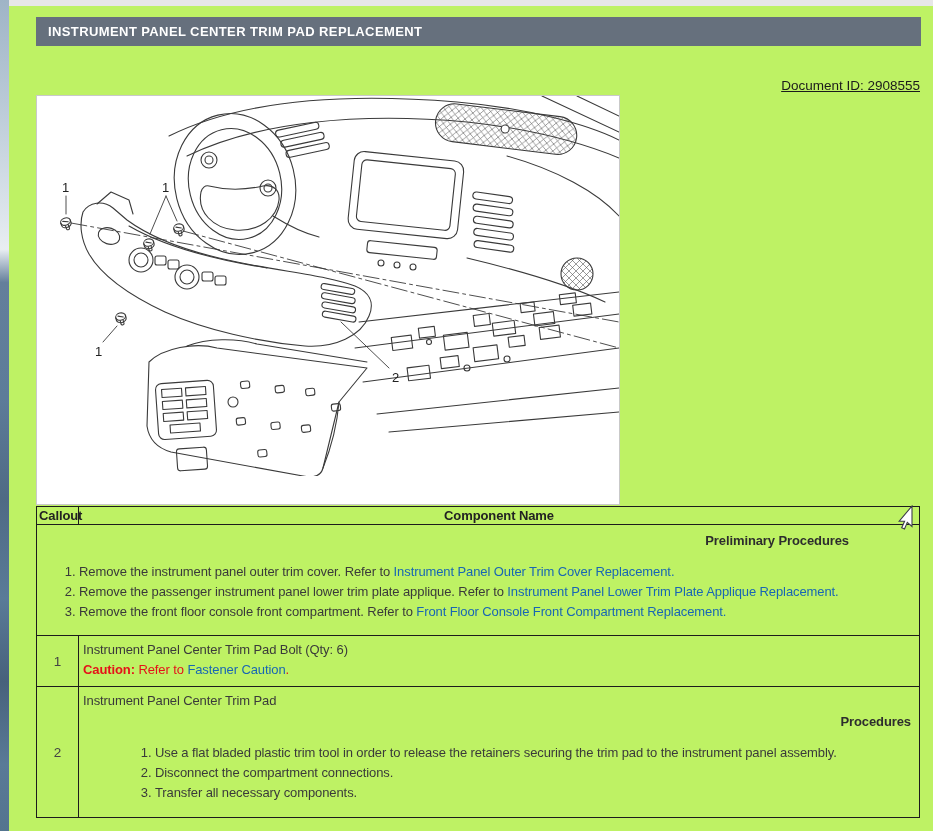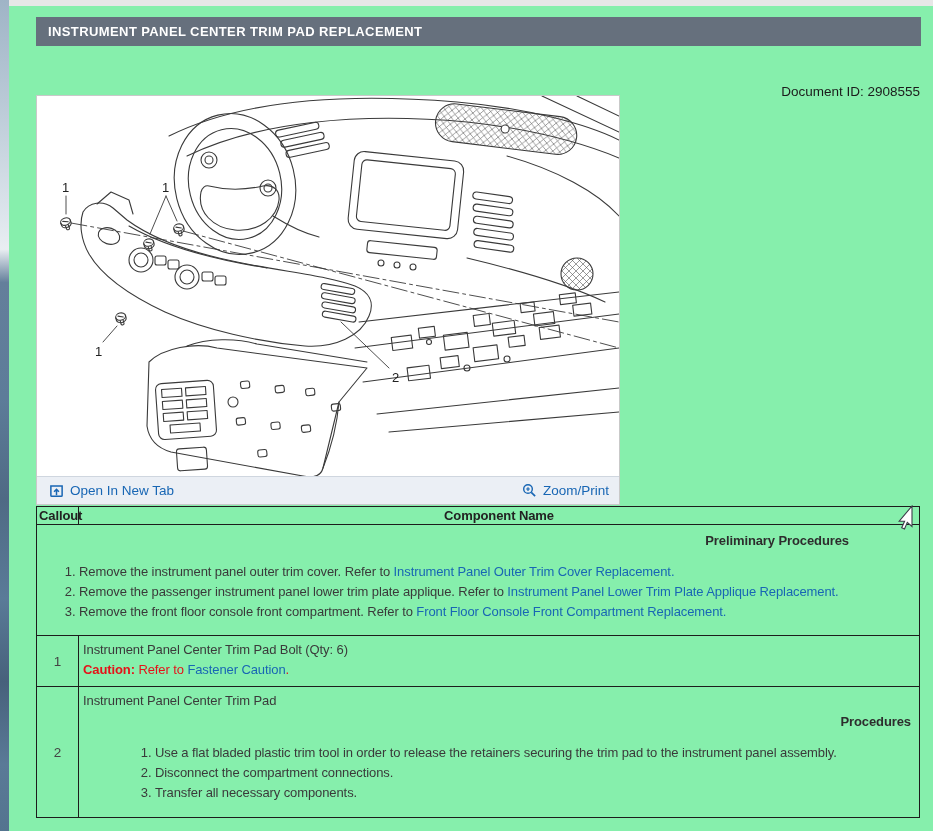--- a/index.html
+++ b/index.html
@@ -1,27 +1,27 @@
 <!DOCTYPE html>
 <html><head>
 <meta charset="utf-8">
 <style>
   html,body{margin:0;padding:0;background:#fff;}
-  .stage{position:relative;width:933px;height:831px;background:#86efac;overflow:hidden;
+  .stage{position:relative;width:933px;height:831px;background:#bef264;overflow:hidden;
          font-family:"Liberation Sans",sans-serif;color:#333;}
   
   .left-strip{position:absolute;left:0;top:0;width:9px;height:831px;
     background:linear-gradient(180deg,#9fb4c6 0%,#b9c9d6 12%,#dde5ec 26%,#e9eef2 30%,
       #647f9b 34%,#5d7c99 48%,#4f6a84 60%,#5a7b98 72%,#47617b 82%,#5a7a97 92%,#54748f 100%);}
   .top-strip{position:absolute;left:9px;top:0;width:924px;height:6px;background:#e7e7e7;}
   
   .title-bar{position:absolute;left:36px;top:17px;width:885px;height:29px;background:#66707d;
     color:#fff;font-size:13px;font-weight:600;letter-spacing:.4px;line-height:29px;
     padding-left:12px;box-sizing:border-box;}
-  .doc-id{position:absolute;right:13px;top:84px;font-size:13.5px;color:#1b1b1b;}
+  .doc-id{position:absolute;right:13px;top:78px;font-size:13.5px;color:#1b1b1b;text-decoration:underline;}
   
   .figure-box{position:absolute;left:36px;top:95px;width:584px;height:410px;border:1px solid #c9c9c9;
     box-sizing:border-box;background:#fff;display:flex;flex-direction:column;}
   .figure-canvas{flex:1;background:#fff;overflow:hidden;}
   .figure-toolbar{height:27px;background:#ebeff5;border-top:1px solid #cfd6df;display:flex;
     align-items:center;justify-content:space-between;padding:0 10px 0 12px;}
   .tool-link{display:flex;align-items:center;gap:6px;color:#1866b4;font-size:13.5px;cursor:pointer;text-decoration:none;}
   .tool-link svg{display:block;}
   
   .callout-table{position:absolute;left:36px;top:506px;width:884px;border-collapse:collapse;
@@ -209,37 +209,20 @@
           <path d="M129,100 L113,138 M129,100 L140,125" stroke-width="0.9"></path>
           <path d="M66,246 L80,230" stroke-width="0.9"></path>
           <path d="M352,272 L304,226" stroke-width="0.9"></path>
         </g>
         <text class="callout-num" x="25" y="96">1</text>
         <text class="callout-num" x="125" y="96">1</text>
         <text class="callout-num" x="58" y="260">1</text>
         <text class="callout-num" x="355" y="286">2</text>
       </svg>
     </div>
-    <div class="figure-toolbar">
-      <a class="tool-link">
-        <svg width="15" height="15" viewBox="0 0 16 16">
-          <path d="M2,3.2 h12 v10 a1,1 0 0 1 -1,1 h-10 a1,1 0 0 1 -1,-1 Z" fill="none" stroke="#1866b4" stroke-width="1.6"></path>
-          <path d="M8,13 V7 M5.4,9.4 L8,6.8 L10.6,9.4" fill="none" stroke="#1866b4" stroke-width="1.6"></path>
-        </svg>
-        <span>Open In New Tab</span>
-      </a>
-      <a class="tool-link">
-        <svg width="15" height="15" viewBox="0 0 16 16">
-          <circle cx="6.4" cy="6.4" r="4.6" fill="none" stroke="#1866b4" stroke-width="1.5"></circle>
-          <path d="M6.4,4.4 V8.4 M4.4,6.4 H8.4" stroke="#1866b4" stroke-width="1.3"></path>
-          <path d="M9.9,9.9 L14,14" stroke="#1866b4" stroke-width="1.8"></path>
-        </svg>
-        <span>Zoom/Print</span>
-      </a>
-    </div>
   </div>
 
   <table class="callout-table">
     <thead>
       <tr>
         <th class="callout-col">Callout</th>
         <th class="name-col">Component Name</th>
       </tr>
     </thead>
     <tbody>

